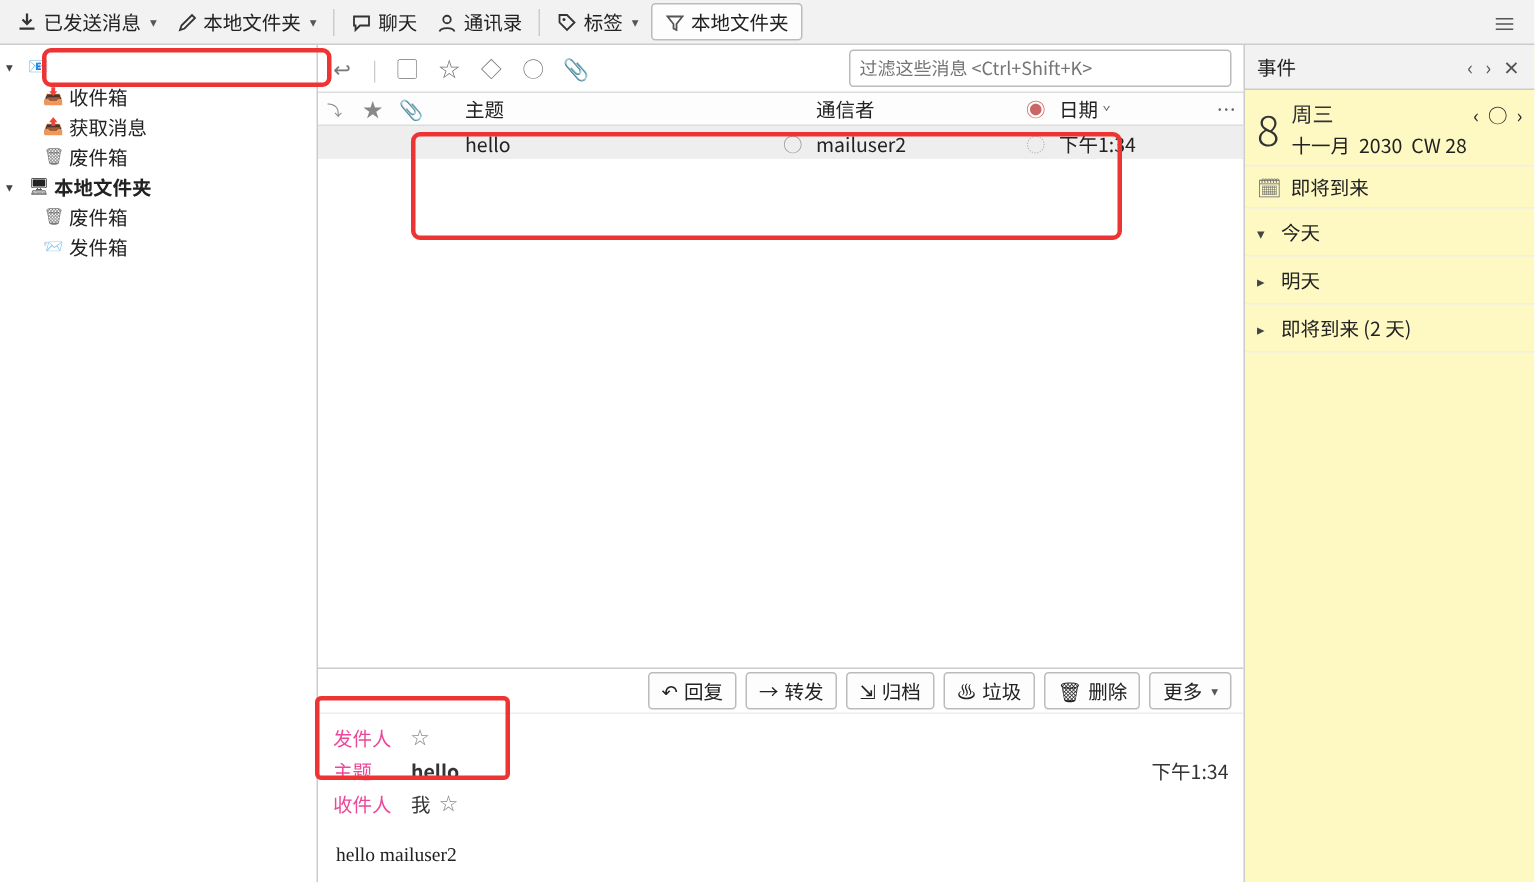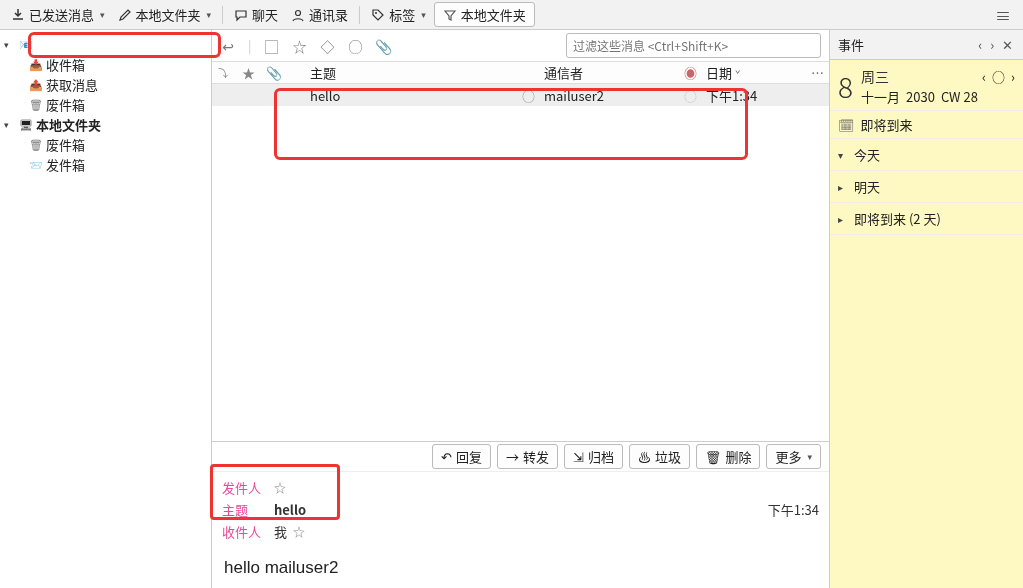--- a/index.html
+++ b/index.html
@@ -38,21 +38,21 @@
 .list-body{flex:1;background:#fff;}
 .preview{border-top:1px solid #ccc;}
 .pv-actions{height:30px;display:flex;align-items:center;justify-content:flex-end;gap:6px;padding:0 8px;border-bottom:1px solid #eee;}
 .pv-btn{border:1px solid #bbb;border-radius:3px;padding:2px 8px;display:flex;align-items:center;gap:4px;background:#fdfdfd;font-size:12px;}
 .pv-head{padding:4px 10px 6px 10px;}
 .pv-line{display:flex;align-items:center;height:22px;font-size:12px;gap:6px;}
 .pv-label{color:#ec4899;width:46px;text-align:left;}
 .pv-val{color:#333;}
 .pv-star{color:#888;font-size:12px;}
 .pv-time{margin-left:auto;color:#333;}
-.pv-body{padding:10px 12px;font-family:Liberation Sans, sans-serif;font-size:17px;}
+.pv-body{padding:10px 12px;font-family:Liberation Serif, serif;font-size:13px;}
 .events{width:194px;border-left:1px solid #ccc;background:#fef9c3;display:flex;flex-direction:column;}
 .ev-title-row{height:30px;background:#f2f2f2;border-bottom:1px solid #ccc;display:flex;align-items:center;padding:0 8px;gap:4px;}
 .ev-title{flex:1;font-size:13px;}
 .ev-nav{color:#555;cursor:default;padding:0 2px;}
 .ev-date{display:flex;align-items:center;padding:6px 8px 4px 8px;border-bottom:1px solid #eee;gap:8px;}
 .ev-day{font-size:28px;font-weight:300;color:#333;line-height:1;}
 .ev-dinfo{display:flex;flex-direction:column;font-size:11px;color:#555;gap:1px;flex:1;}
 .ev-wk{font-size:14px;color:#333;}
 .ev-sub{display:flex;gap:6px;font-size:11px;color:#666;}
 .ev-ddots{color:#888;font-size:12px;display:flex;gap:6px;}

